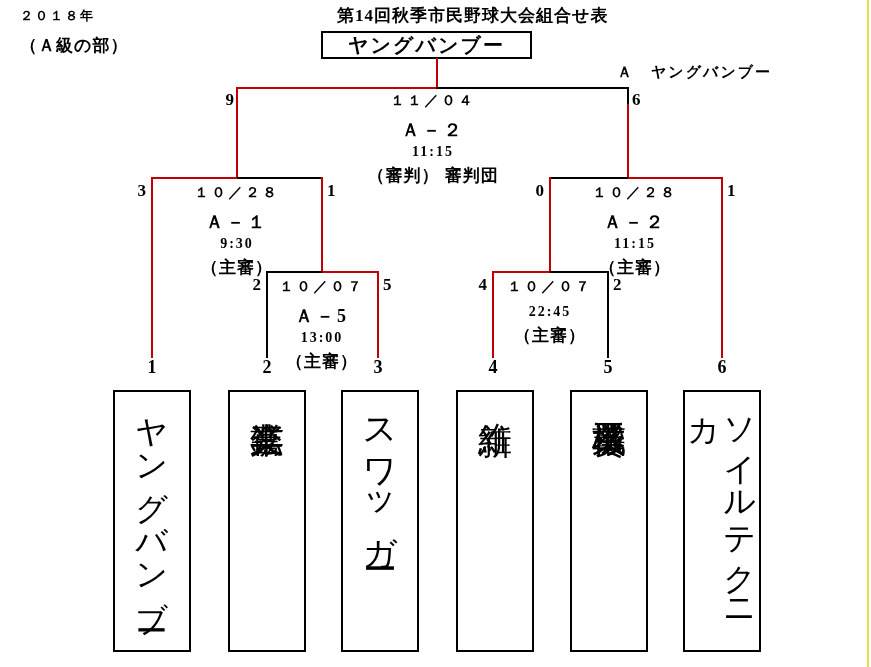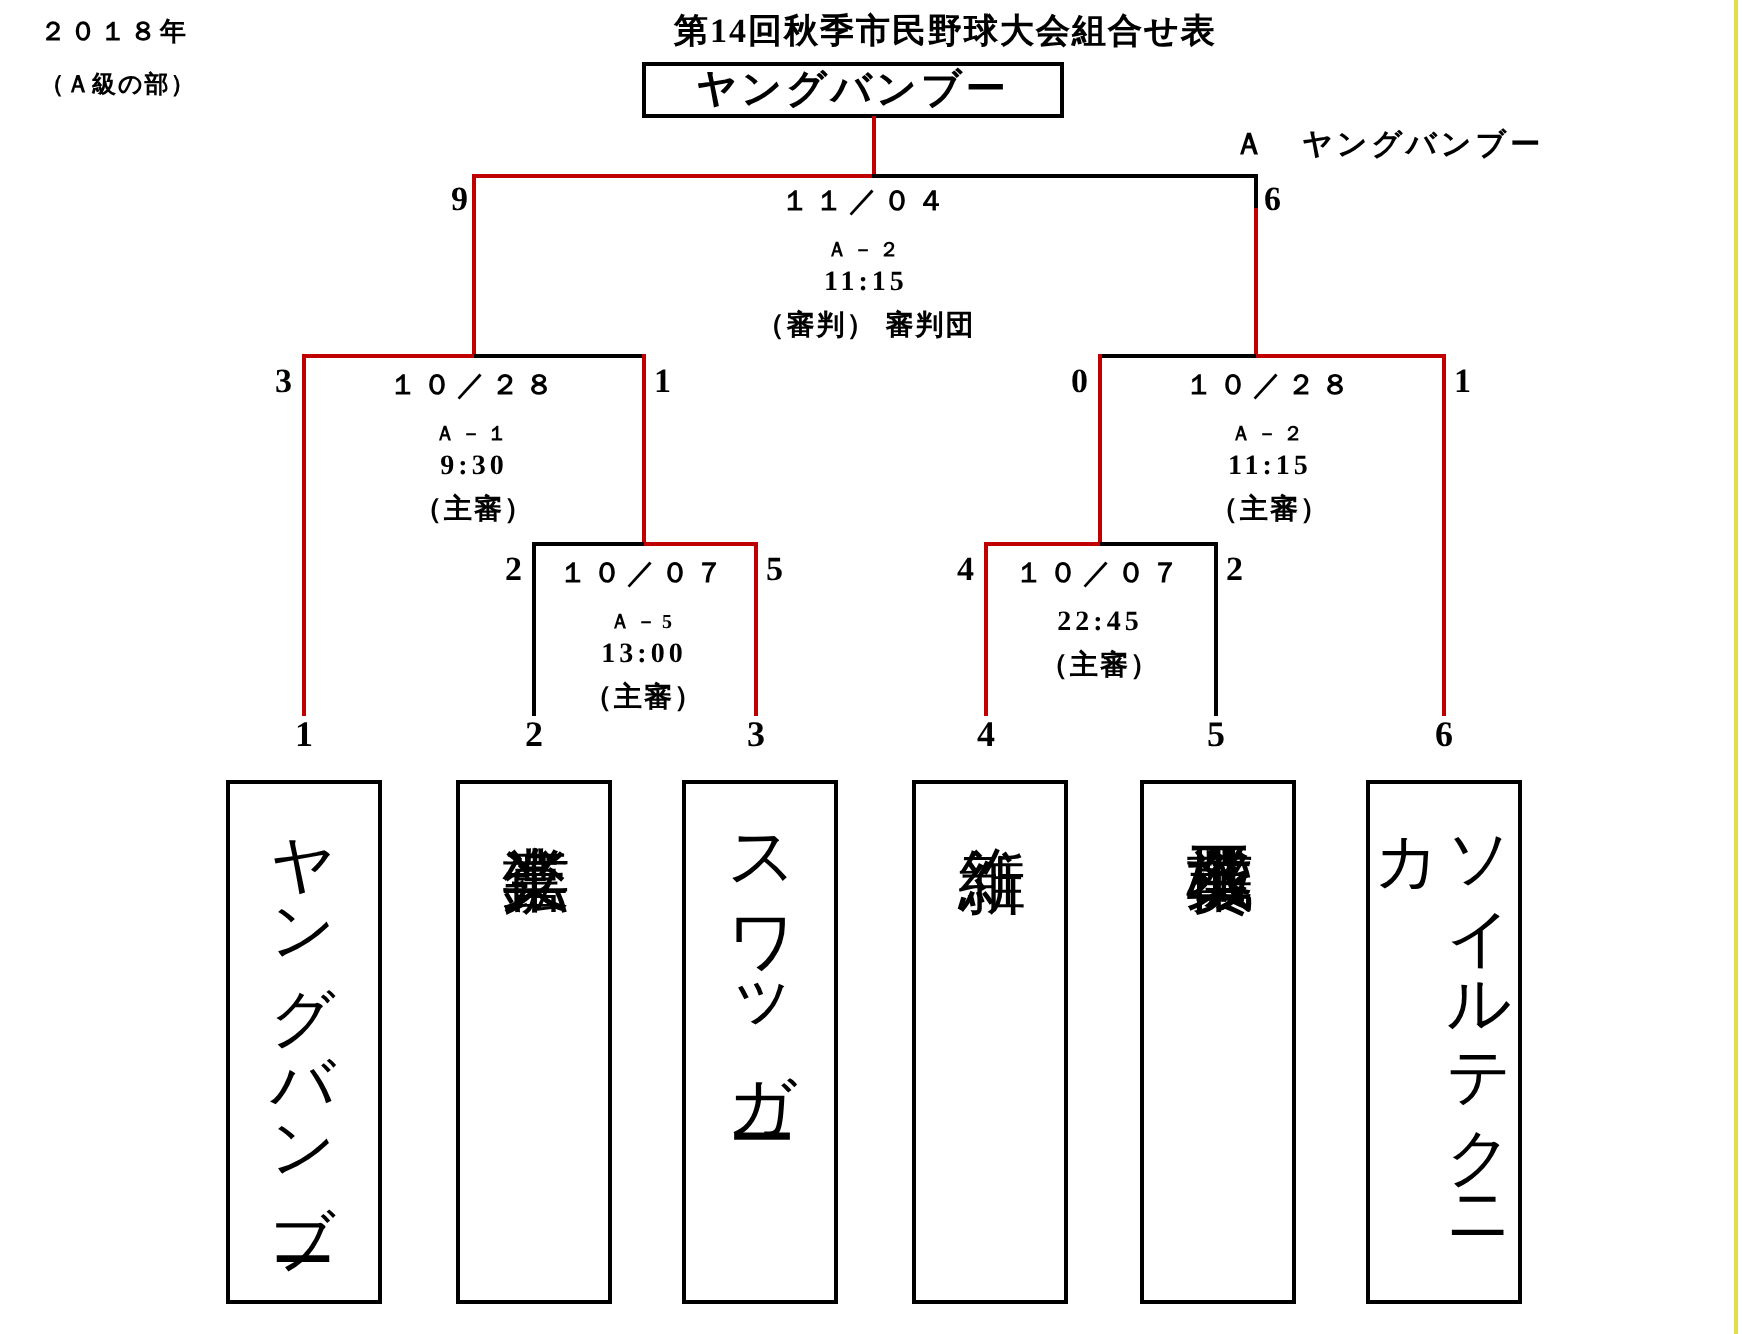--- a/index.html
+++ b/index.html
@@ -10,36 +10,36 @@
   .red{background:#c00000;}
   .black{background:#000000;}
   .yellow{background:#e3de48;}
   .txt{position:absolute;white-space:nowrap;}
   .b{font-weight:bold;}
   .score{position:absolute;font-weight:bold;font-size:17px;width:42px;}
   .score.l{text-align:right;}
   .score.r{text-align:left;}
   .minfo{position:absolute;width:200px;text-align:center;font-weight:bold;}
   .m-date{font-size:14px;letter-spacing:3px;margin-bottom:8px;}
-  .m-code{font-size:10px;letter-spacing:3px;margin-bottom:2px;}
+  .m-code{font-size:18px;letter-spacing:3px;margin-bottom:2px;}
   .m-time{font-size:14px;letter-spacing:2px;margin-bottom:4px;}
-  .m-officials{font-size:14px;letter-spacing:1px;}
+  .m-officials{font-size:17px;letter-spacing:1px;}
   .seed{position:absolute;top:357px;width:40px;text-align:center;
         font-weight:bold;font-size:18px;}
   .team-box{position:absolute;top:390px;width:74px;height:254px;border:2px solid #000;
             background:#fff;display:flex;justify-content:center;align-items:flex-start;
             padding-top:4px;box-sizing:content-box;}
   .team-name{writing-mode:vertical-rl;font-family:"Liberation Sans",sans-serif;
              font-size:34px;line-height:47px;letter-spacing:0;}
   #champion-box{position:absolute;left:321px;top:31px;width:207px;height:24px;
                 border:2px solid #000;text-align:center;font-weight:bold;font-size:20px;
                 letter-spacing:2px;line-height:24px;}
   #page-title{left:313px;top:4px;font-size:17px;letter-spacing:1px;margin-left:24px;}
   #year-label{left:20px;top:7px;font-size:13px;letter-spacing:2px;}
-  #division-label{left:20px;top:34px;font-size:12px;letter-spacing:1px;}
+  #division-label{left:20px;top:34px;font-size:17px;letter-spacing:1px;}
   #venue-label{left:617px;top:63px;font-size:15px;letter-spacing:2px;}
 </style>
 </head>
 <body>
 
 <div id="page">
 
   <div class="txt b" id="year-label">２０１８年</div>
   <div class="txt b" id="division-label">（Ａ級の部）</div>
   <div class="txt b" id="page-title">第14回秋季市民野球大会組合せ表</div>

